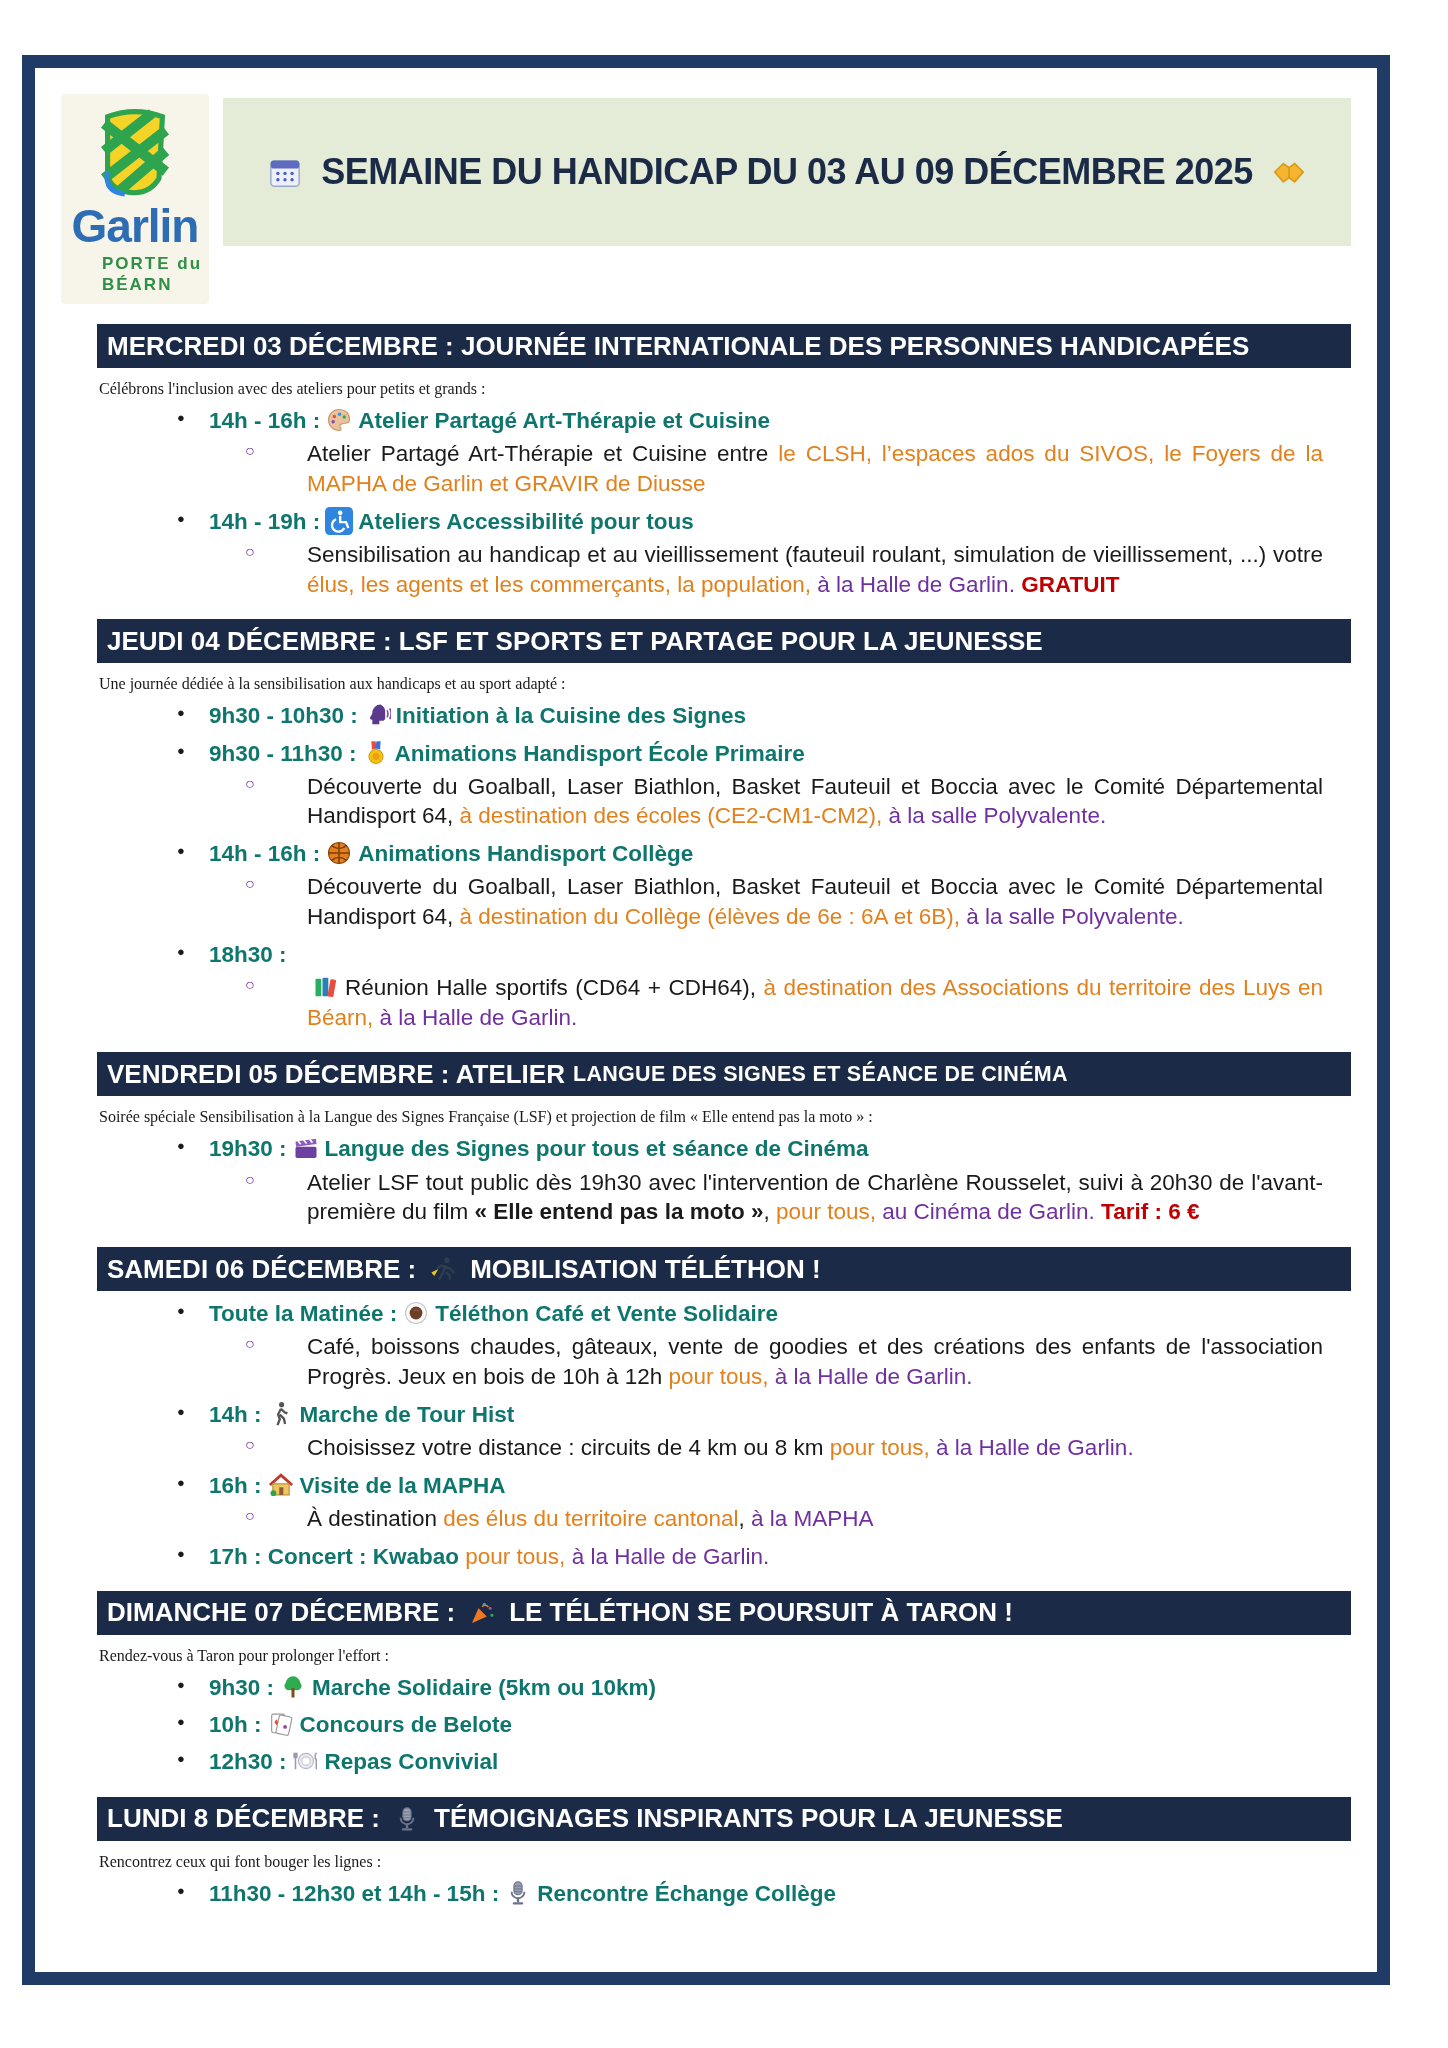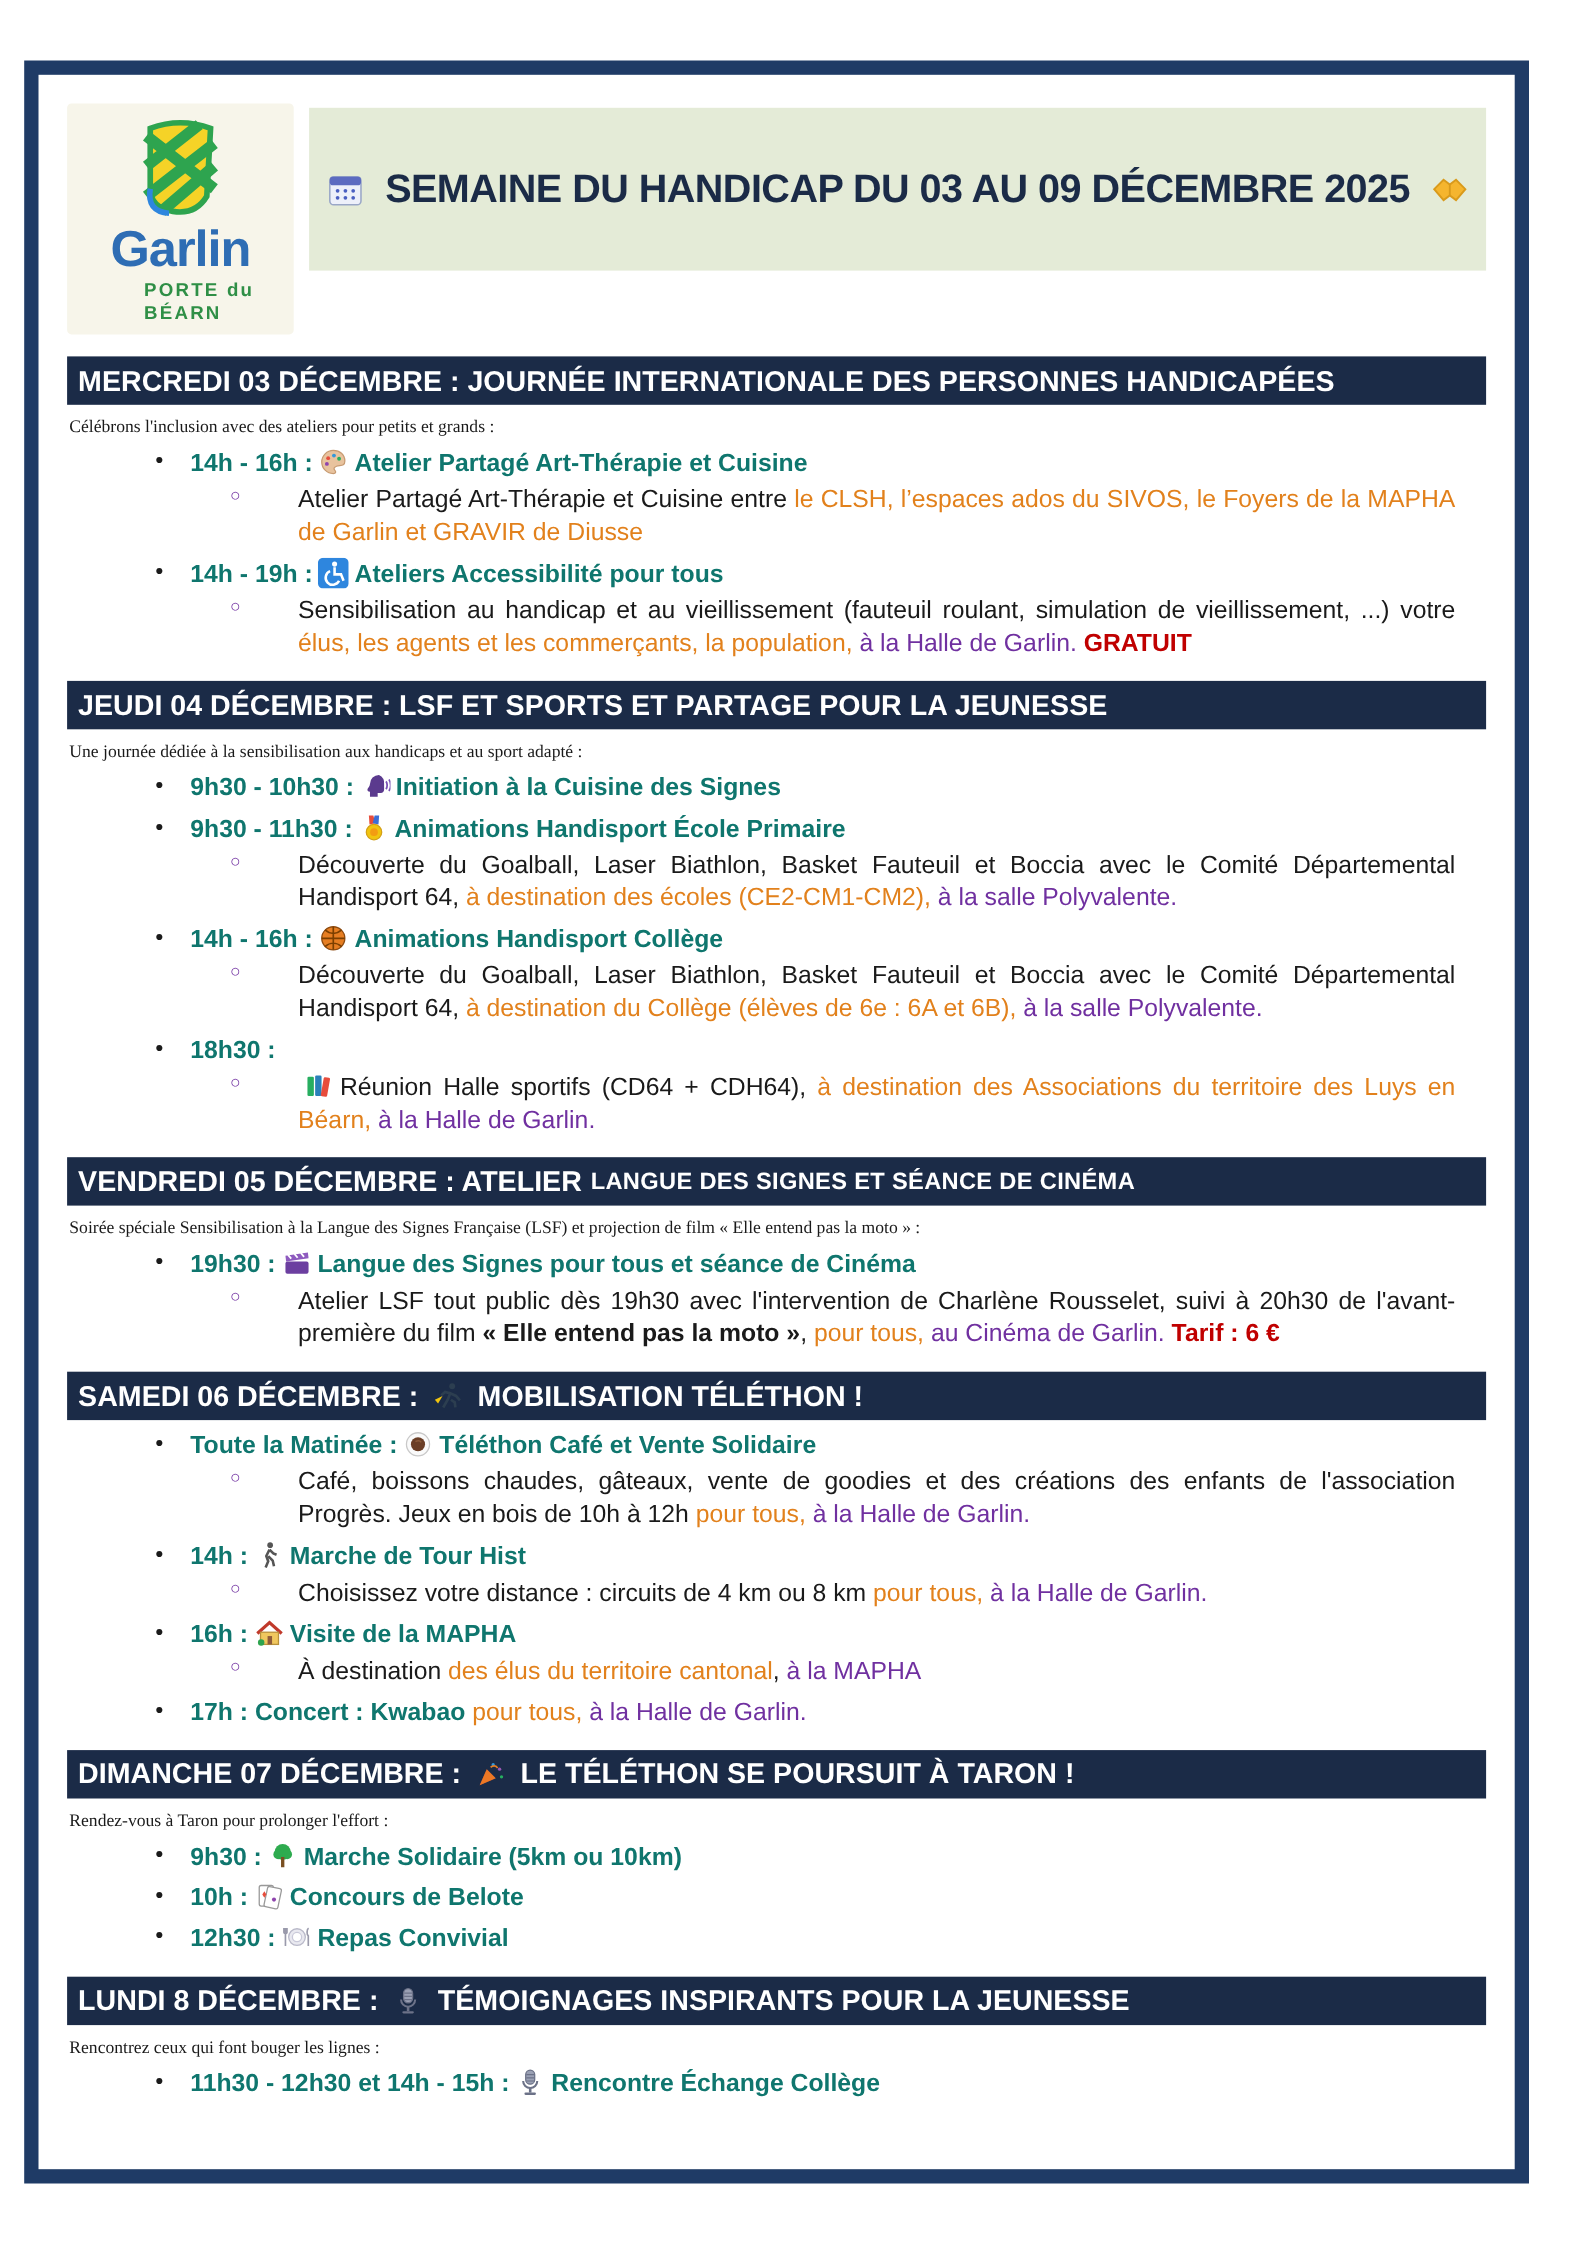--- a/index.html
+++ b/index.html
@@ -1,28 +1,28 @@
 <!DOCTYPE html>
 <html><head>
 <meta charset="utf-8">
 <style>
   html,body{margin:0;padding:0;background:#fff;}
   body{width:1448px;height:2048px;position:relative;font-family:"Liberation Sans",sans-serif;color:#1a1a1a;}
   .frame{position:absolute;left:22px;top:55px;width:1368px;height:1930px;border:13px solid #1F3B66;box-sizing:border-box;background:#fff;overflow:hidden;}
   .inner{padding:26px 26px 10px 26px;}
   
   .hdr{display:flex;align-items:flex-start;gap:14px;}
-  .logo-box{width:206px;height:210px;background:#F7F5EA;border-radius:4px;flex:0 0 auto;display:flex;flex-direction:column;align-items:center;justify-content:center;}
+  .logo-box{width:148px;height:210px;background:#F7F5EA;border-radius:4px;flex:0 0 auto;display:flex;flex-direction:column;align-items:center;justify-content:center;}
   .logo-top{display:flex;align-items:center;}
   .logo-word{font-size:46px;font-weight:bold;color:#2E6DB4;letter-spacing:-1px;}
   .logo-sub{font-size:17px;font-weight:bold;color:#2F8F46;letter-spacing:2px;line-height:1.25;margin-left:34px;}
   .banner{flex:1;background:#E4EBD7;height:148px;margin-top:4px;display:flex;align-items:center;justify-content:center;gap:14px;}
   .banner-title{font-size:36px;font-weight:bold;color:#1B2B47;letter-spacing:-0.5px;}
   
-  .section{margin-top:20px;}
+  .section{margin-top:20px;margin-left:36px;}
   .bar{background:#1B2B47;color:#fff;font-weight:bold;font-size:26px;height:44px;display:flex;align-items:center;padding:0 10px;gap:8px;}
   .bar .small{font-size:21.5px;letter-spacing:0.3px;}
   .intro{font-size:16px;margin:12px 0 4px 2px;font-family:Liberation Serif, serif;}
   .event{margin:8px 0 0 0;position:relative;padding-left:112px;font-size:22.5px;line-height:1.3;}
   .event::before{content:"●";position:absolute;left:80px;top:4px;font-size:13px;color:#1a1a1a;}
   .etime,.etitle{font-weight:bold;color:#0f766e;}
   .detail{margin:4px 28px 0 210px;position:relative;font-size:22.5px;line-height:1.32;text-align:justify;}
   .detail::before{content:"○";position:absolute;left:-62px;top:1px;font-size:16px;color:#7030A0;}
   .c-k{color:#1a1a1a;}
   .c-kb{color:#1a1a1a;font-weight:bold;}

